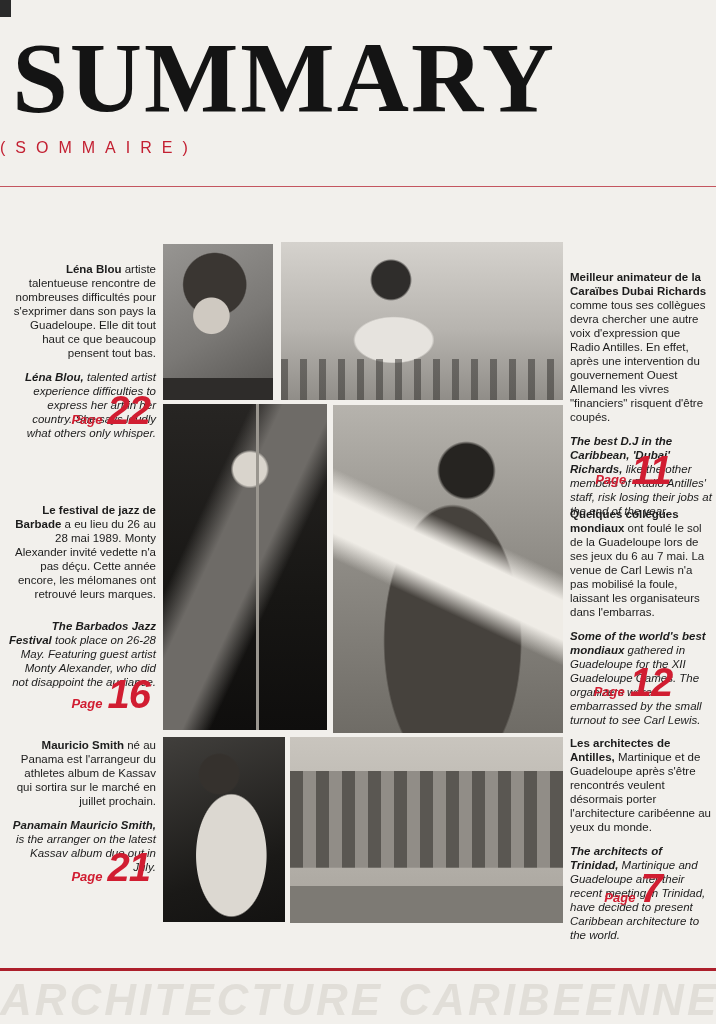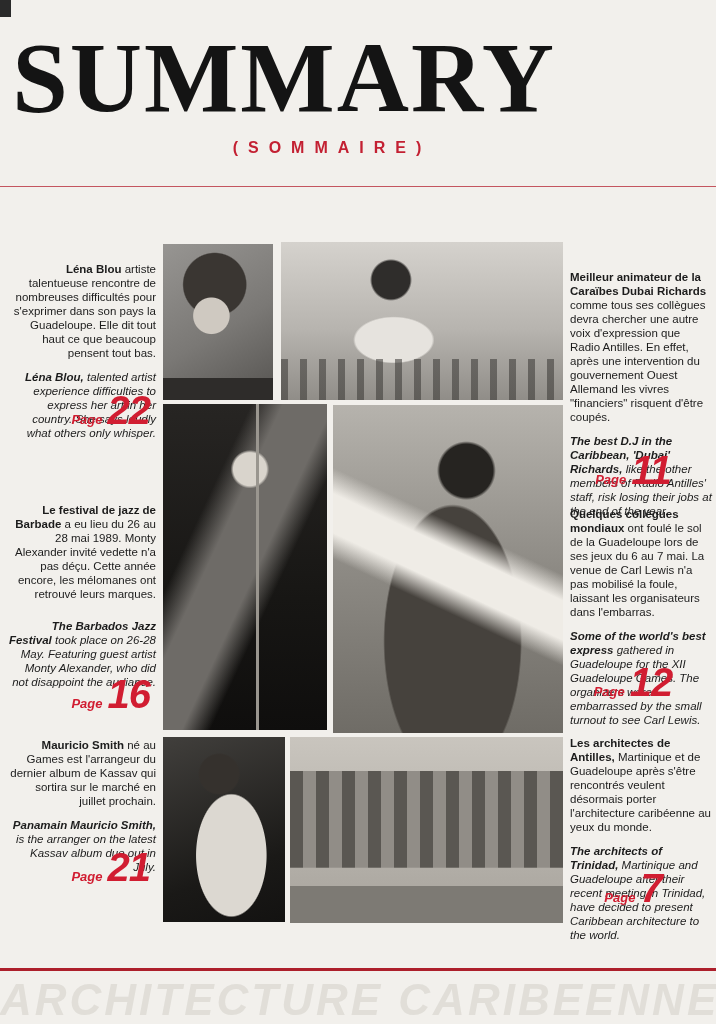--- a/index.html
+++ b/index.html
@@ -6,22 +6,22 @@
   #page{position:relative;width:716px;height:1024px;background:#f2f0ec;overflow:hidden;
         font-family:"Liberation Sans","DejaVu Sans",sans-serif;color:#1c1c1c;}
 
   
   .corner-mark{position:absolute;left:0;top:0;width:11px;height:17px;background:#2a2a2a;}
 
   
   .title{position:absolute;left:0;top:28px;width:568px;text-align:center;
          font-family:"Liberation Serif","DejaVu Serif",serif;font-weight:700;
          font-size:100px;line-height:1;letter-spacing:2px;color:#141414;}
-  .subtitle{position:absolute;left:0;top:139px;width:664px;text-align:center;
-            font-weight:700;font-size:16px;letter-spacing:10px;color:#c32032;}
+  .subtitle{position:absolute;left:0;top:139px;width:664px;text-align:left;
+            font-weight:400;font-size:16px;letter-spacing:10px;color:#c32032;}
   .rule-top{position:absolute;left:0;top:186px;width:716px;height:1px;background:#c4555f;}
   .rule-bottom{position:absolute;left:0;top:968px;width:716px;height:3px;background:#ad1f2b;}
 
   
   .ghost{position:absolute;left:0;top:975px;width:716px;text-align:center;white-space:nowrap;
          font-weight:700;font-style:italic;font-size:44px;letter-spacing:3px;
          color:rgba(165,158,146,0.22);}
 
   
   .entry{position:absolute;font-size:11.5px;line-height:1.22;}
@@ -102,38 +102,38 @@
 
   <div class="entry col-left" style="top:503px">
     <p class="fr"><b>Le festival de jazz de Barbade</b> <span>a eu lieu du 26 au 28 mai 1989. Monty Alexander invité vedette n'a pas déçu. Cette année encore, les mélomanes ont retrouvé leurs marques.</span></p>
     <p class="en" style="margin-top:18px"><b>The Barbados Jazz Festival</b> <span>took place on 26-28 May. Featuring guest artist Monty Alexander, who did not disappoint the audiance.</span></p>
   </div>
   <div class="pageline pl-left" style="top:672px">
     <span class="pglabel">Page</span><span class="pgnum">16</span>
   </div>
 
   <div class="entry col-left" style="top:738px">
-    <p class="fr"><b>Mauricio Smith</b> <span>né au Games est l'arrangeur du dernier album de Kassav qui sortira sur le marché en juillet prochain.</span></p>
+    <p class="fr"><b>Mauricio Smith</b> <span>né au Panama est l'arrangeur du athletes album de Kassav qui sortira sur le marché en juillet prochain.</span></p>
     <p class="en" style="margin-bottom:17px"><b>Panamain Mauricio Smith,</b> <span>is the arranger on the latest Kassav album due out in July.</span></p>
   </div>
   <div class="pageline pl-left" style="top:845px">
     <span class="pglabel">Page</span><span class="pgnum">21</span>
   </div>
 
   <div class="entry col-right" style="top:270px">
     <p class="fr"><b>Meilleur animateur de la Caraïbes Dubai Richards</b> <span>comme tous ses collègues devra chercher une autre voix d'expression que Radio Antilles. En effet, après une intervention du gouvernement Ouest Allemand les vivres "financiers" risquent d'être coupés.</span></p>
     <p class="en"><b>The best D.J in the Caribbean, 'Dubai' Richards,</b> <span>like the other members of Radio Antilles' staff, risk losing their jobs at the end of the year.</span></p>
   </div>
   <div class="pageline pl-right" style="top:448px">
     <span class="pglabel">Page</span><span class="pgnum">11</span>
   </div>
 
   <div class="entry col-right" style="top:507px">
     <p class="fr"><b>Quelques collègues mondiaux</b> <span>ont foulé le sol de la Guadeloupe lors de ses jeux du 6 au 7 mai. La venue de Carl Lewis n'a pas mobilisé la foule, laissant les organisateurs dans l'embarras.</span></p>
-    <p class="en"><b>Some of the world's best express</b> <span>gathered in Guadeloupe for the XII Guadeloupe Games. The organizers were embarrassed by the small turnout to see Carl Lewis.</span></p>
+    <p class="en"><b>Some of the world's best mondiaux</b> <span>gathered in Guadeloupe for the XII Guadeloupe Games. The organizers were embarrassed by the small turnout to see Carl Lewis.</span></p>
   </div>
   <div class="pageline pl-right" style="top:660px">
     <span class="pglabel">Page</span><span class="pgnum">12</span>
   </div>
 
   <div class="entry col-right" style="top:736px">
     <p class="fr"><b>Les architectes de Antilles,</b> <span>Martinique et de Guadeloupe après s'être rencontrés veulent désormais porter l'architecture caribéenne au yeux du monde.</span></p>
     <p class="en"><b>The architects of Trinidad,</b> <span>Martinique and Guadeloupe after their recent meeting in Trinidad, have decided to present Caribbean architecture to the world.</span></p>
   </div>
   <div class="pageline pl-right" style="top:866px">

